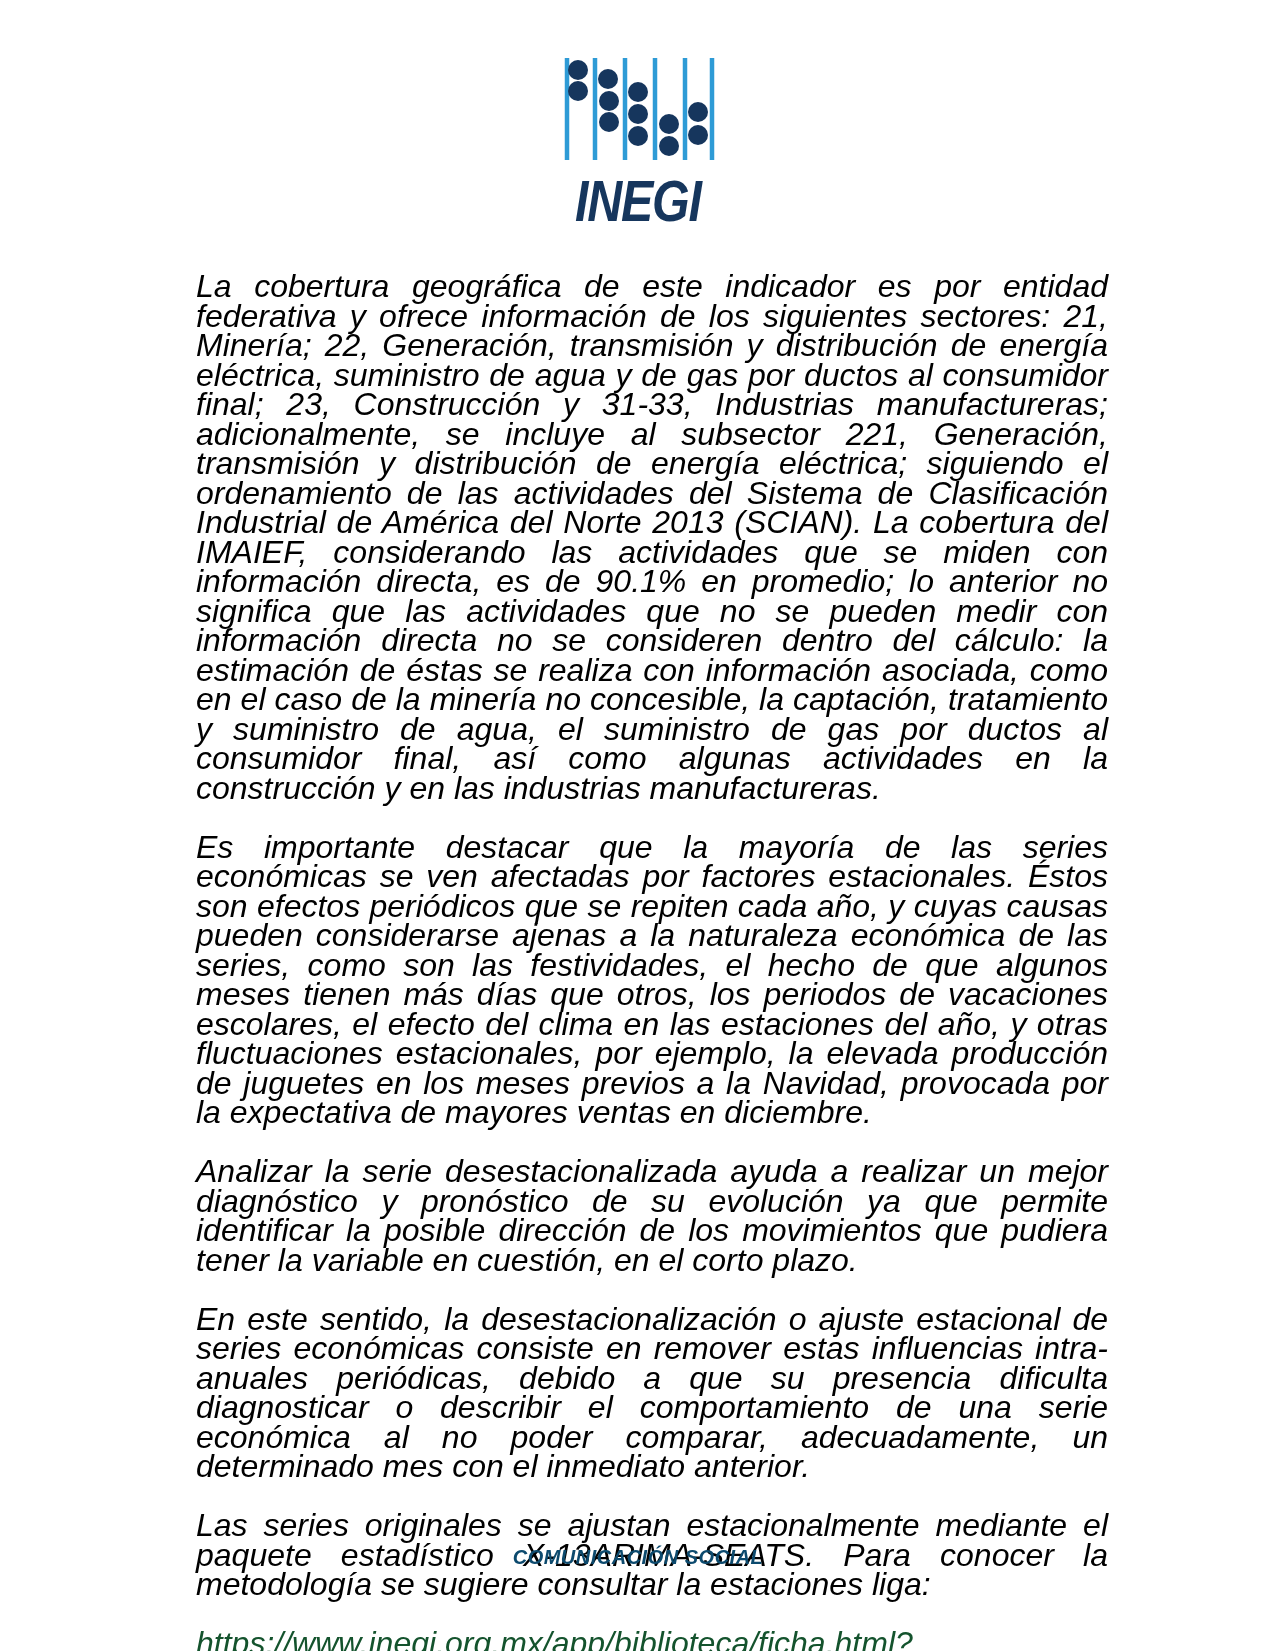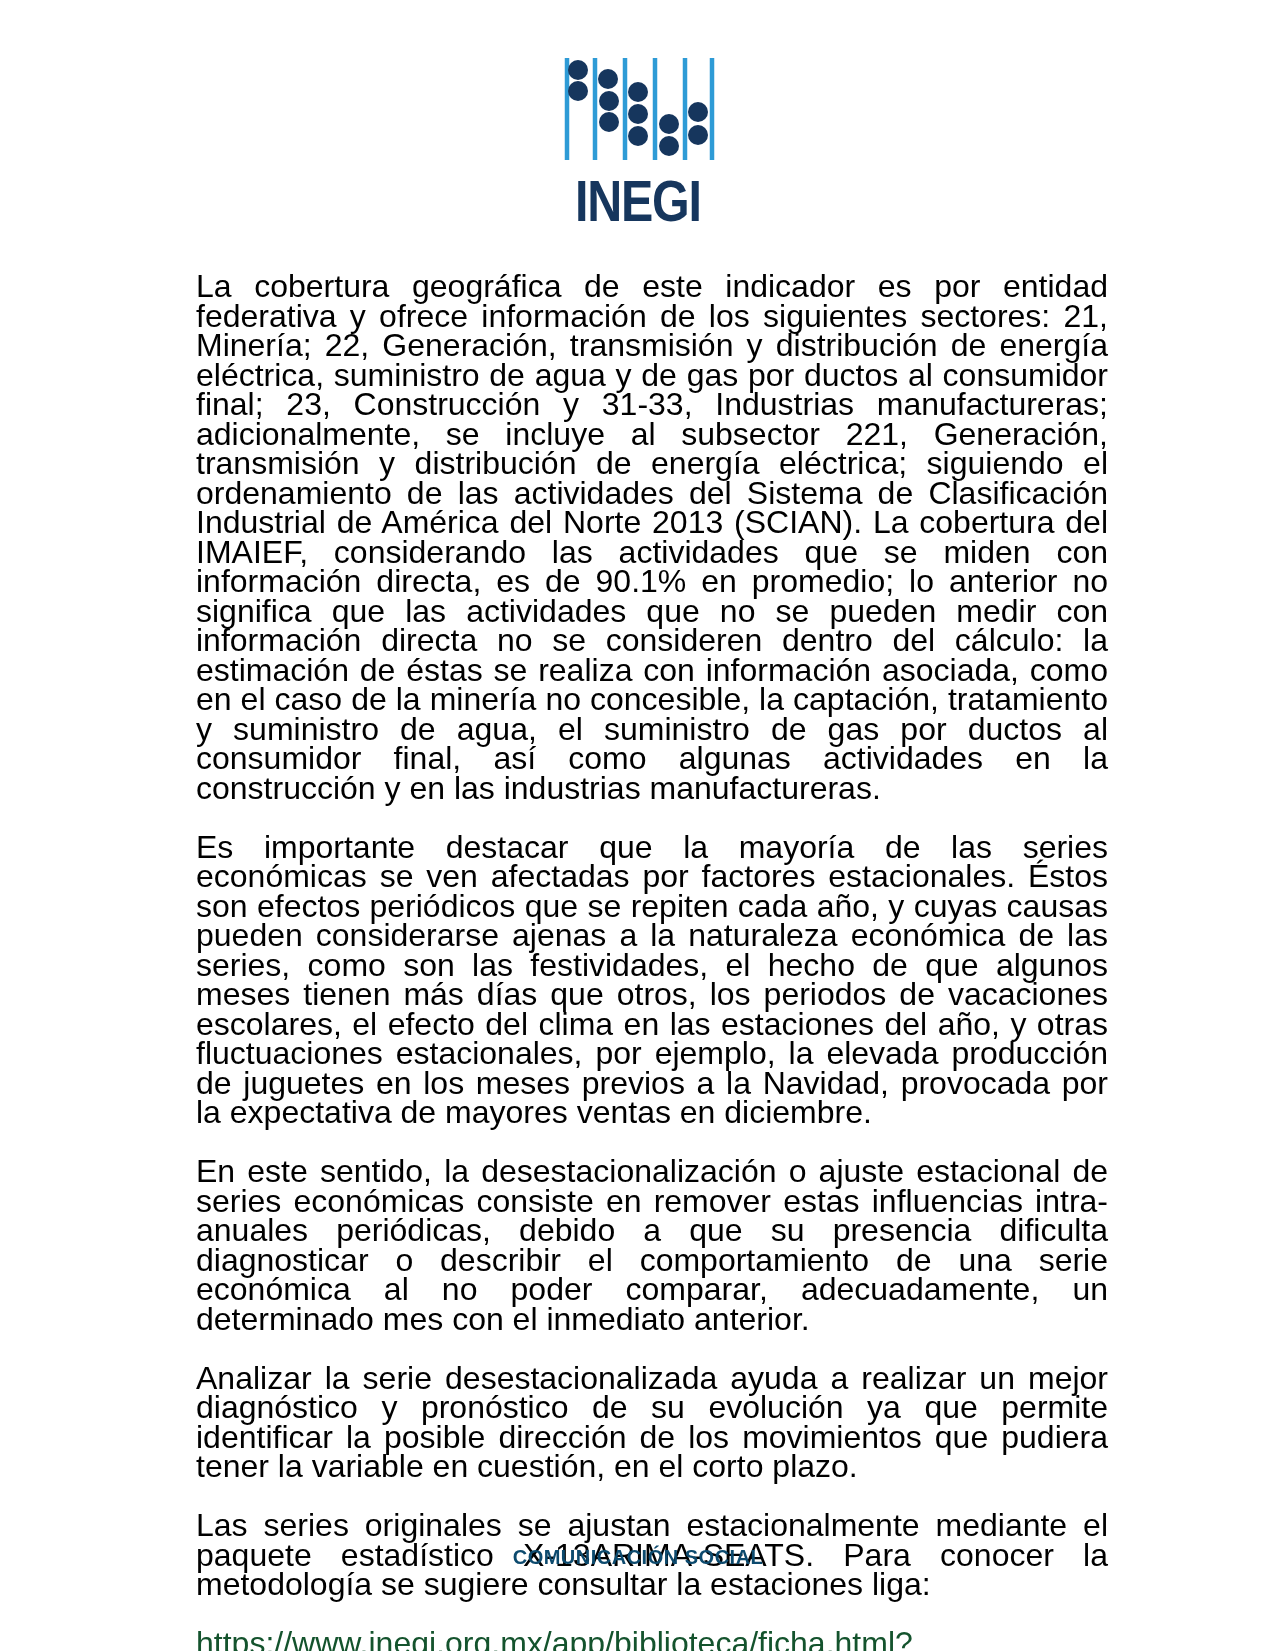--- a/index.html
+++ b/index.html
@@ -7,20 +7,21 @@
     padding: 0;
     background: #ffffff;
   }
   .page {
     position: relative;
     width: 1276px;
     height: 1651px;
     background: #ffffff;
     font-family: "Liberation Sans", sans-serif;
     overflow: hidden;
+    font-style: italic;
   }
   .logo {
     position: absolute;
     top: 56px;
     left: 0;
     width: 100%;
     display: flex;
     flex-direction: column;
     align-items: center;
   }
@@ -102,22 +103,22 @@
         <circle cx="145" cy="56" r="10"></circle>
         <circle cx="145" cy="79" r="10"></circle>
       </g>
     </svg>
     <div class="logo-word">INEGI</div>
   </header>
 
   <main class="content">
     <p>La cobertura geográfica de este indicador es por entidad federativa y ofrece información de los siguientes sectores: 21, Minería; 22, Generación, transmisión y distribución de energía eléctrica, suministro de agua y de gas por ductos al consumidor final; 23, Construcción y 31-33, Industrias manufactureras; adicionalmente, se incluye al subsector 221, Generación, transmisión y distribución de energía eléctrica; siguiendo el ordenamiento de las actividades del Sistema de Clasificación Industrial de América del Norte 2013 (SCIAN). La cobertura del IMAIEF, considerando las actividades que se miden con información directa, es de 90.1% en promedio; lo anterior no significa que las actividades que no se pueden medir con información directa no se consideren dentro del cálculo: la estimación de éstas se realiza con información asociada, como en el caso de la minería no concesible, la captación, tratamiento y suministro de agua, el suministro de gas por ductos al consumidor final, así como algunas actividades en la construcción y en las industrias manufactureras.</p>
     <p>Es importante destacar que la mayoría de las series económicas se ven afectadas por factores estacionales. Éstos son efectos periódicos que se repiten cada año, y cuyas causas pueden considerarse ajenas a la naturaleza económica de las series, como son las festividades, el hecho de que algunos meses tienen más días que otros, los periodos de vacaciones escolares, el efecto del clima en las estaciones del año, y otras fluctuaciones estacionales, por ejemplo, la elevada producción de juguetes en los meses previos a la Navidad, provocada por la expectativa de mayores ventas en diciembre.</p>
+    <p>Analizar la serie desestacionalizada ayuda a realizar un mejor diagnóstico y pronóstico de su evolución ya que permite identificar la posible dirección de los movimientos que pudiera tener la variable en cuestión, en el corto plazo.</p>
     <p>En este sentido, la desestacionalización o ajuste estacional de series económicas consiste en remover estas influencias intra-anuales periódicas, debido a que su presencia dificulta diagnosticar o describir el comportamiento de una serie económica al no poder comparar, adecuadamente, un determinado mes con el inmediato anterior.</p>
-    <p>Analizar la serie desestacionalizada ayuda a realizar un mejor diagnóstico y pronóstico de su evolución ya que permite identificar la posible dirección de los movimientos que pudiera tener la variable en cuestión, en el corto plazo.</p>
     <p>Las series originales se ajustan estacionalmente mediante el paquete estadístico X-13ARIMA-SEATS. Para conocer la metodología se sugiere consultar la estaciones liga:</p>
     <p class="link-line">
       <a class="doc-link" href="#">https://www.inegi.org.mx/app/biblioteca/ficha.html?upc=702825099060</a>
     </p>
   </main>
 
   <footer class="page-footer">
     <div class="footer-label">COMUNICACIÓN SOCIAL</div>
   </footer>
 

